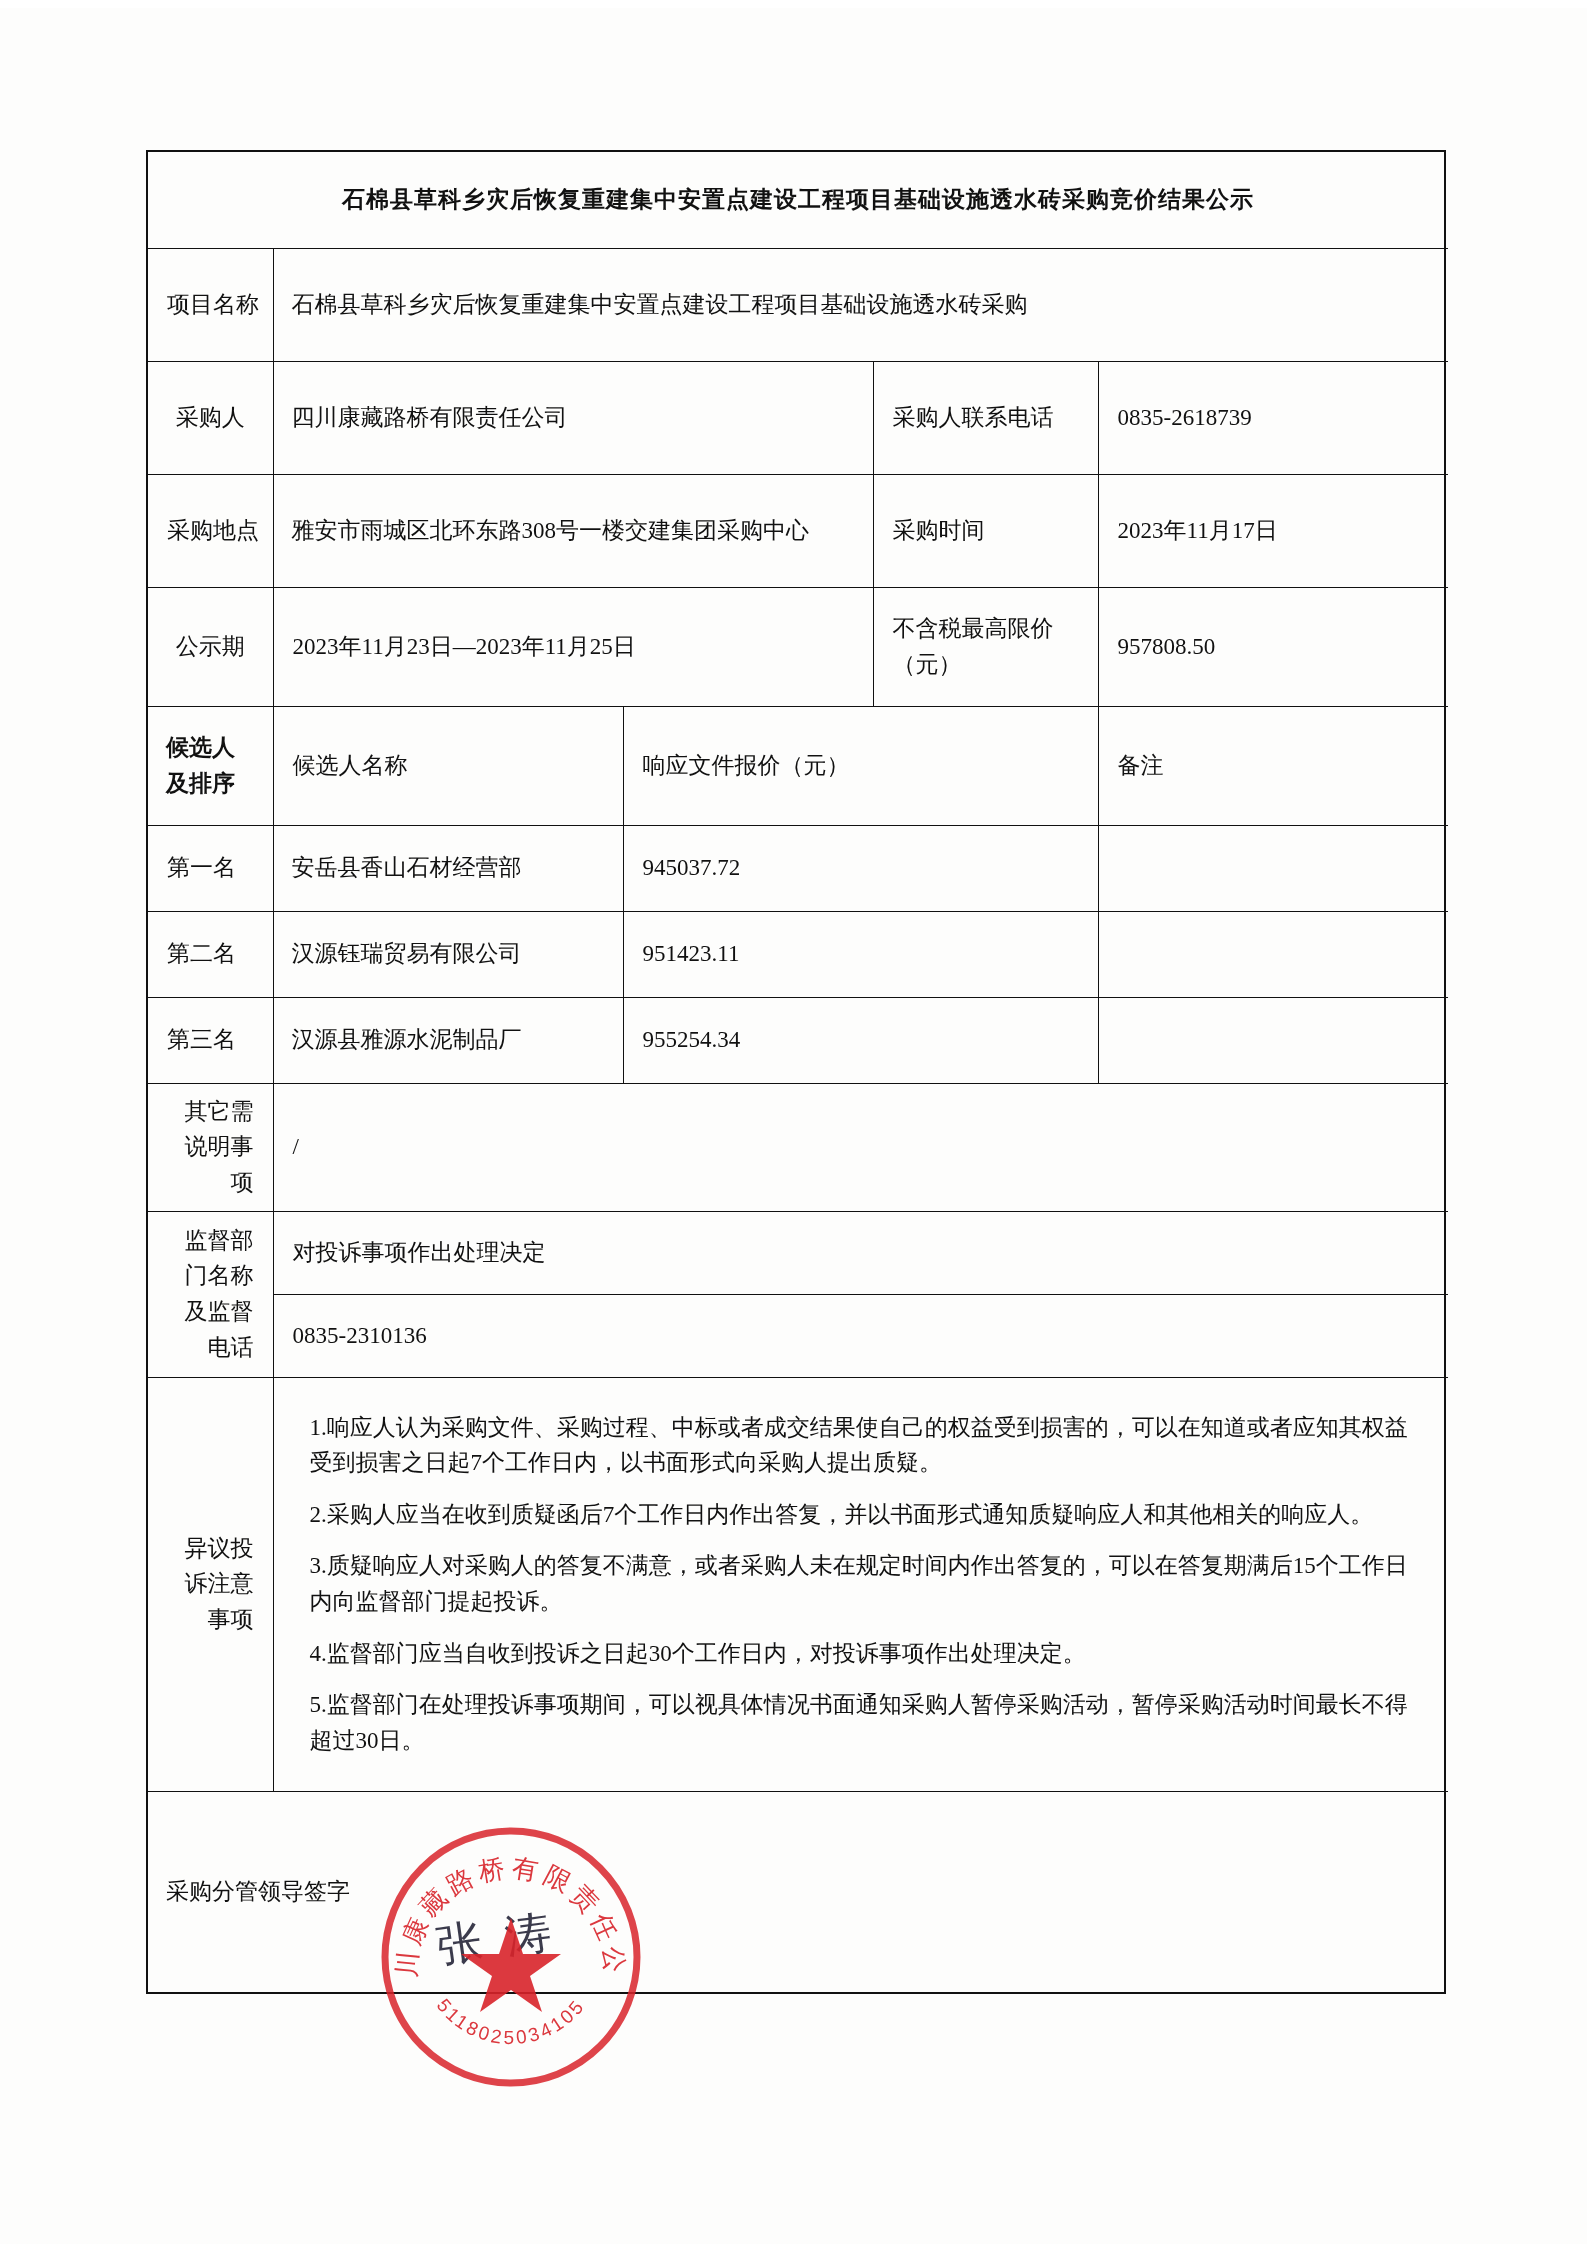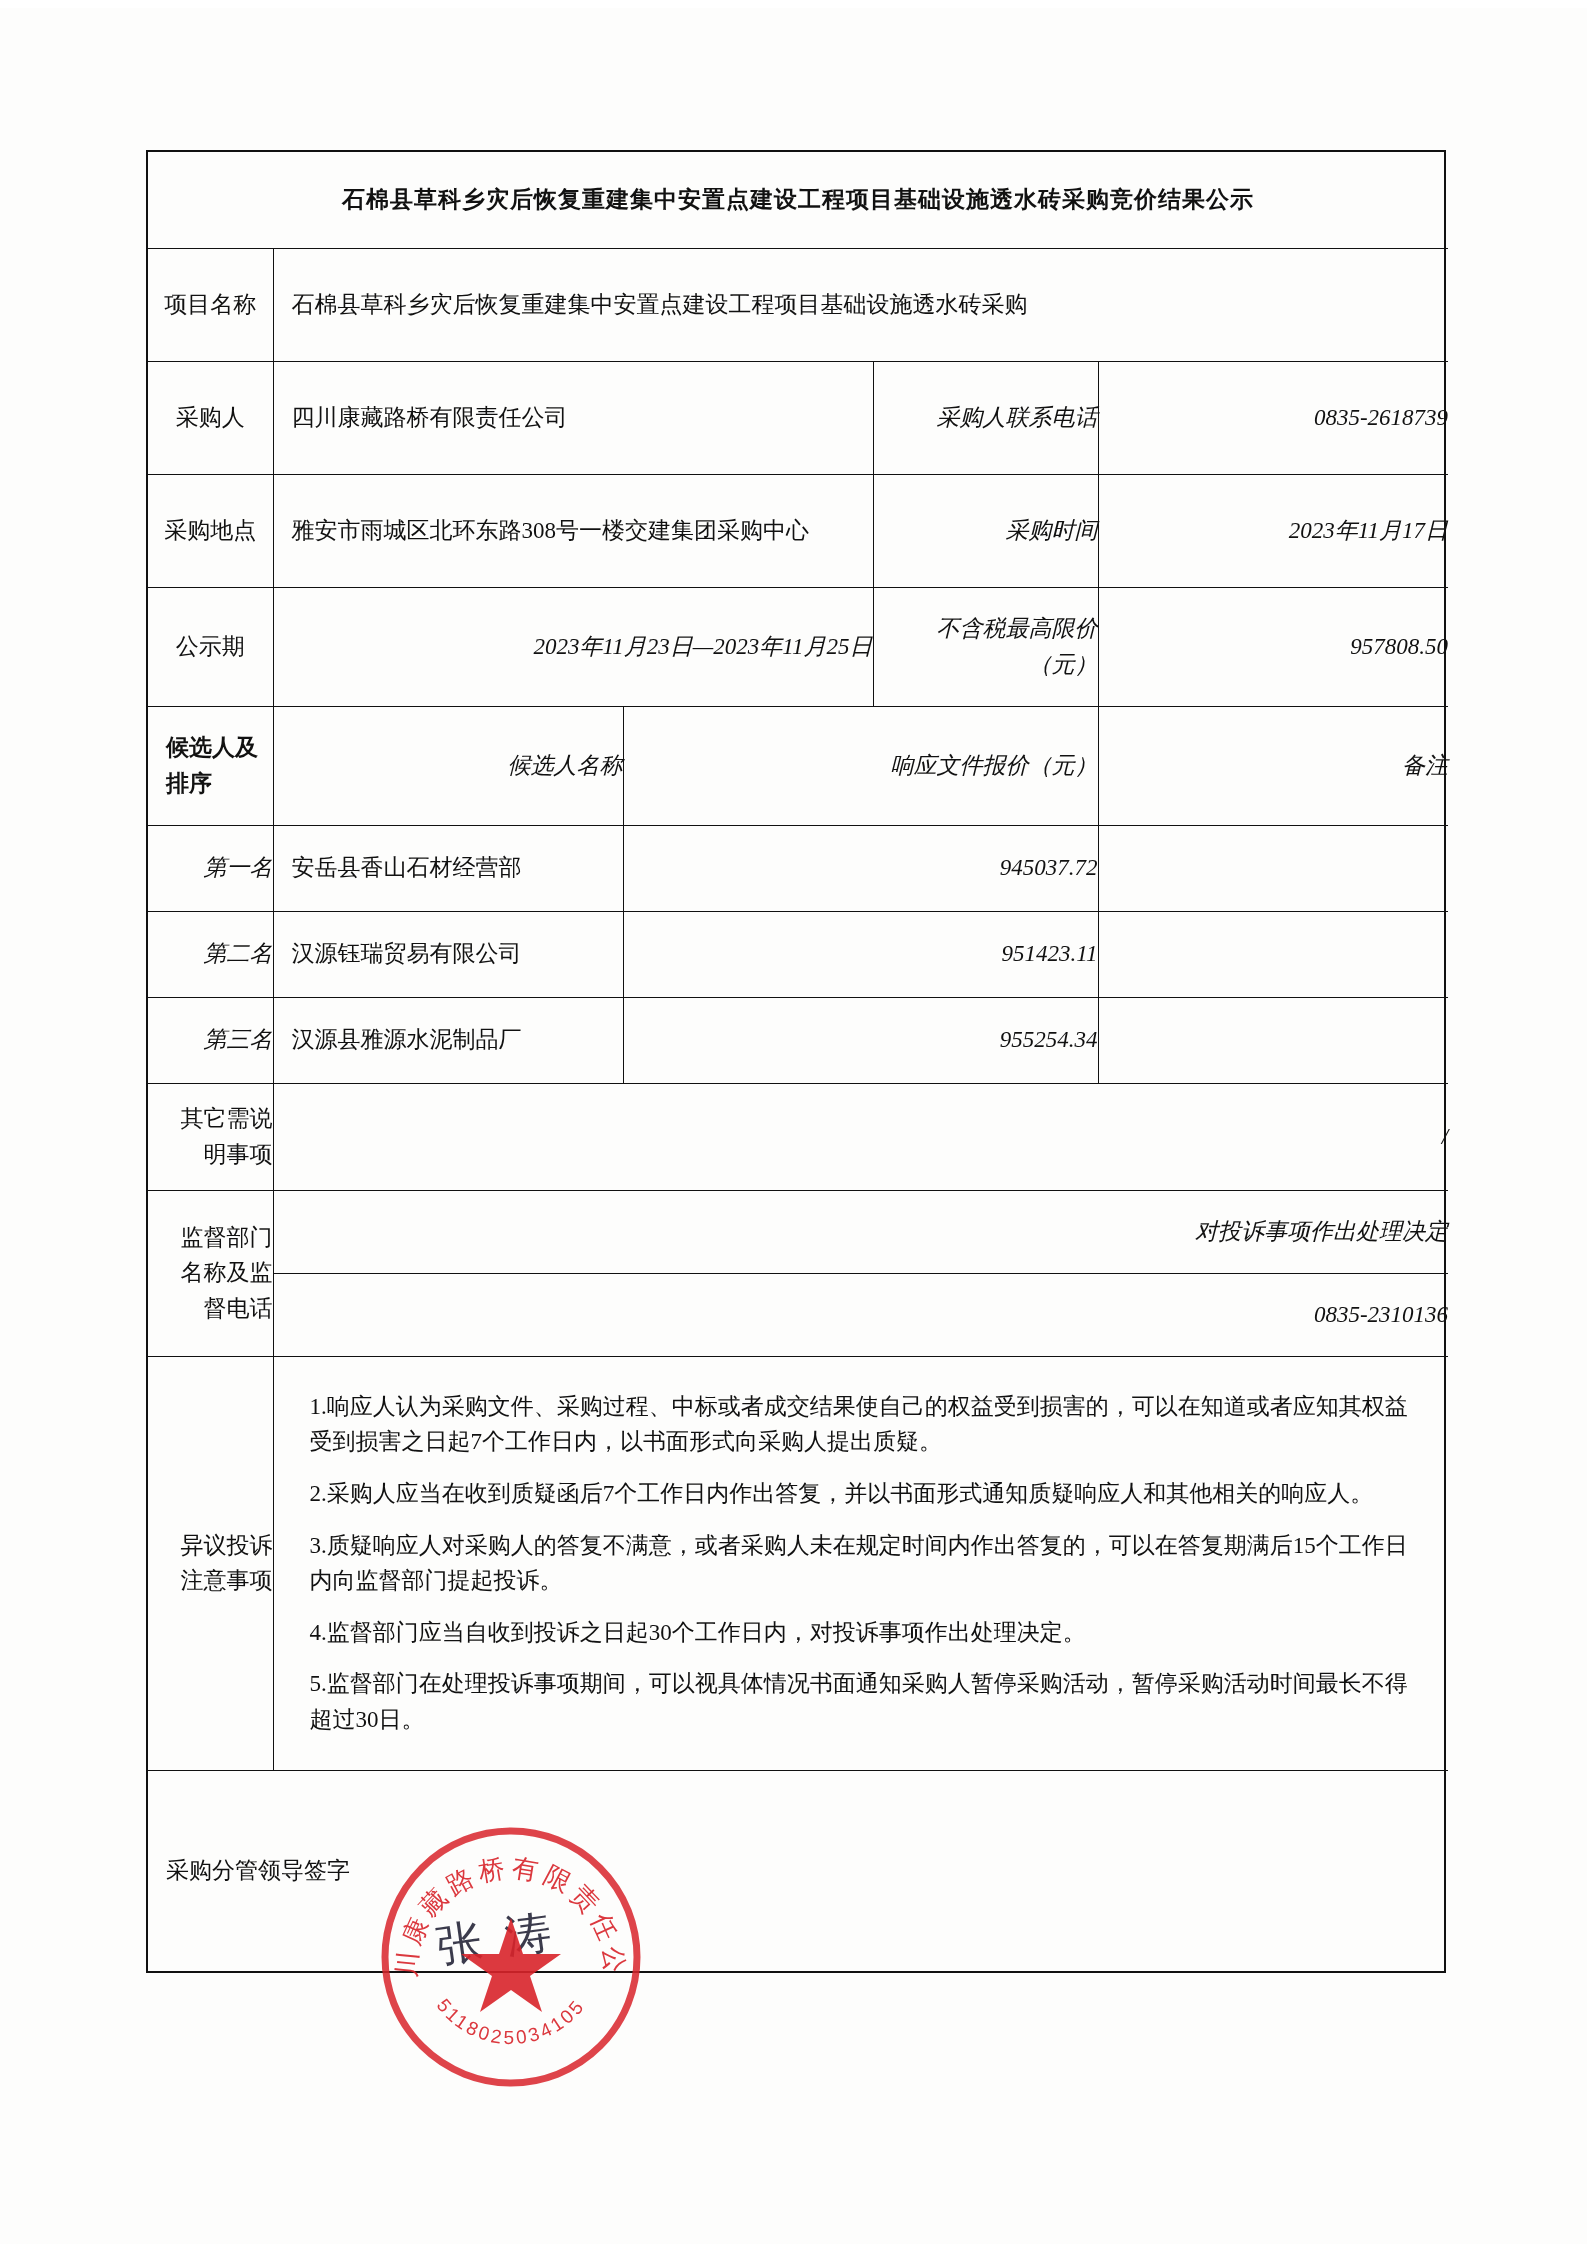--- a/index.html
+++ b/index.html
@@ -30,21 +30,21 @@
     box-sizing: border-box;
     background: transparent;
   }
   table.main {
     width: 100%;
     border-collapse: collapse;
     table-layout: fixed;
   }
   table.main td {
     border: 1px solid #111;
-    padding: 10px 0;
+    padding: 10px 19px;
     vertical-align: middle;
     font-size: 23px;
     line-height: 1.55;
   }
   
   table.main tr td:first-child { border-left: none; }
   table.main tr td:last-child { border-right: none; }
   table.main tr:first-child td { border-top: none; }
   table.main tr:last-child td { border-bottom: none; }
 
@@ -63,22 +63,21 @@
   .label-left {
     text-align: left;
     padding-left: 18px !important;
     font-weight: bold;
   }
   .val-left {
     text-align: left;
     padding-left: 18px !important;
   }
   .val-center {
-    text-align: right;
-    font-style: italic;
+    text-align: left;
   }
   .tall { height: 92px; }
   .tall2 { height: 98px; }
   .row-cand { height: 86px; }
   .notes {
     text-align: left;
     font-size: 23px;
     line-height: 1.72;
     padding: 16px 20px 16px 20px !important;
   }

